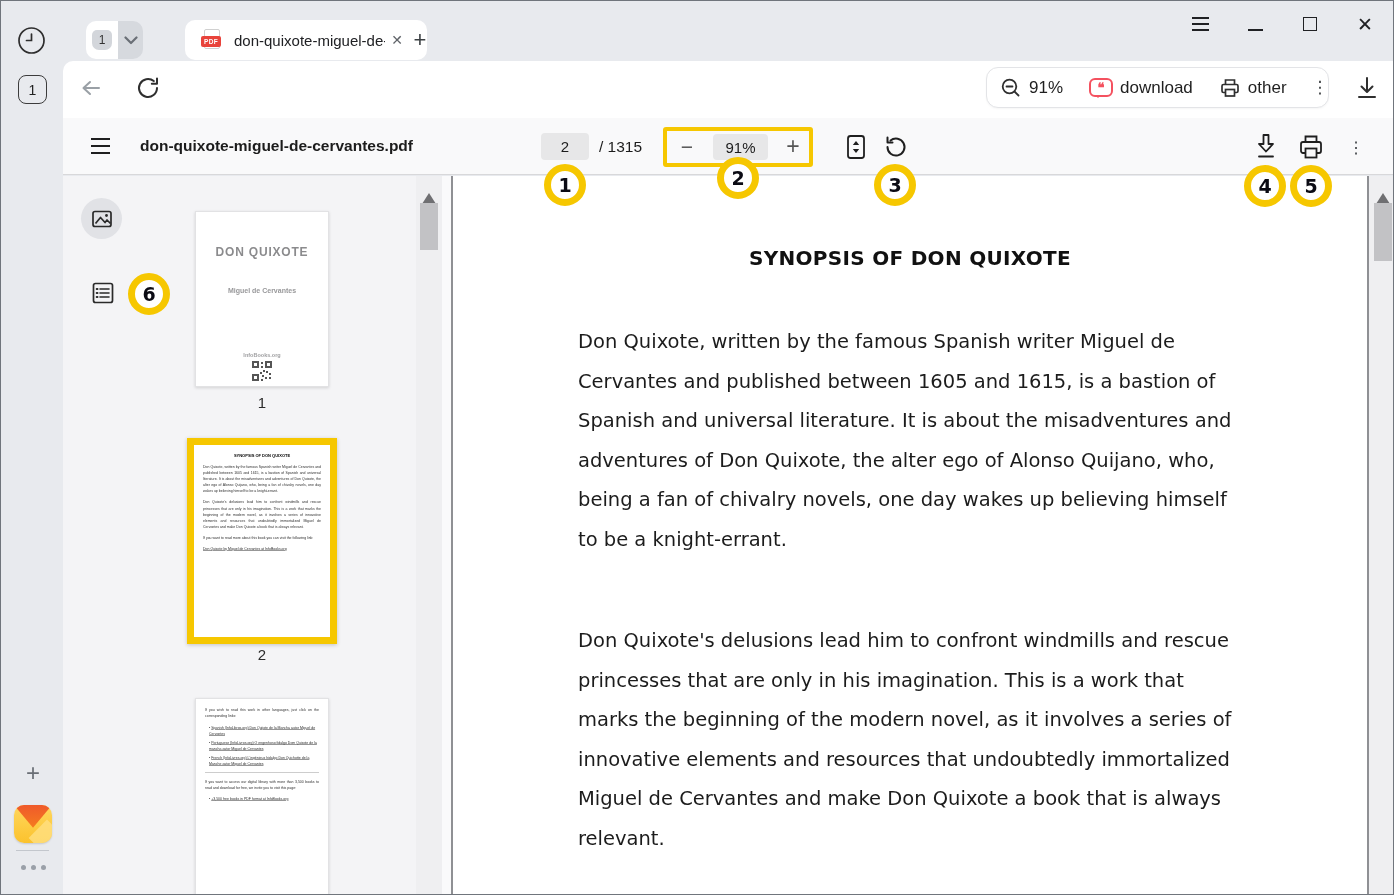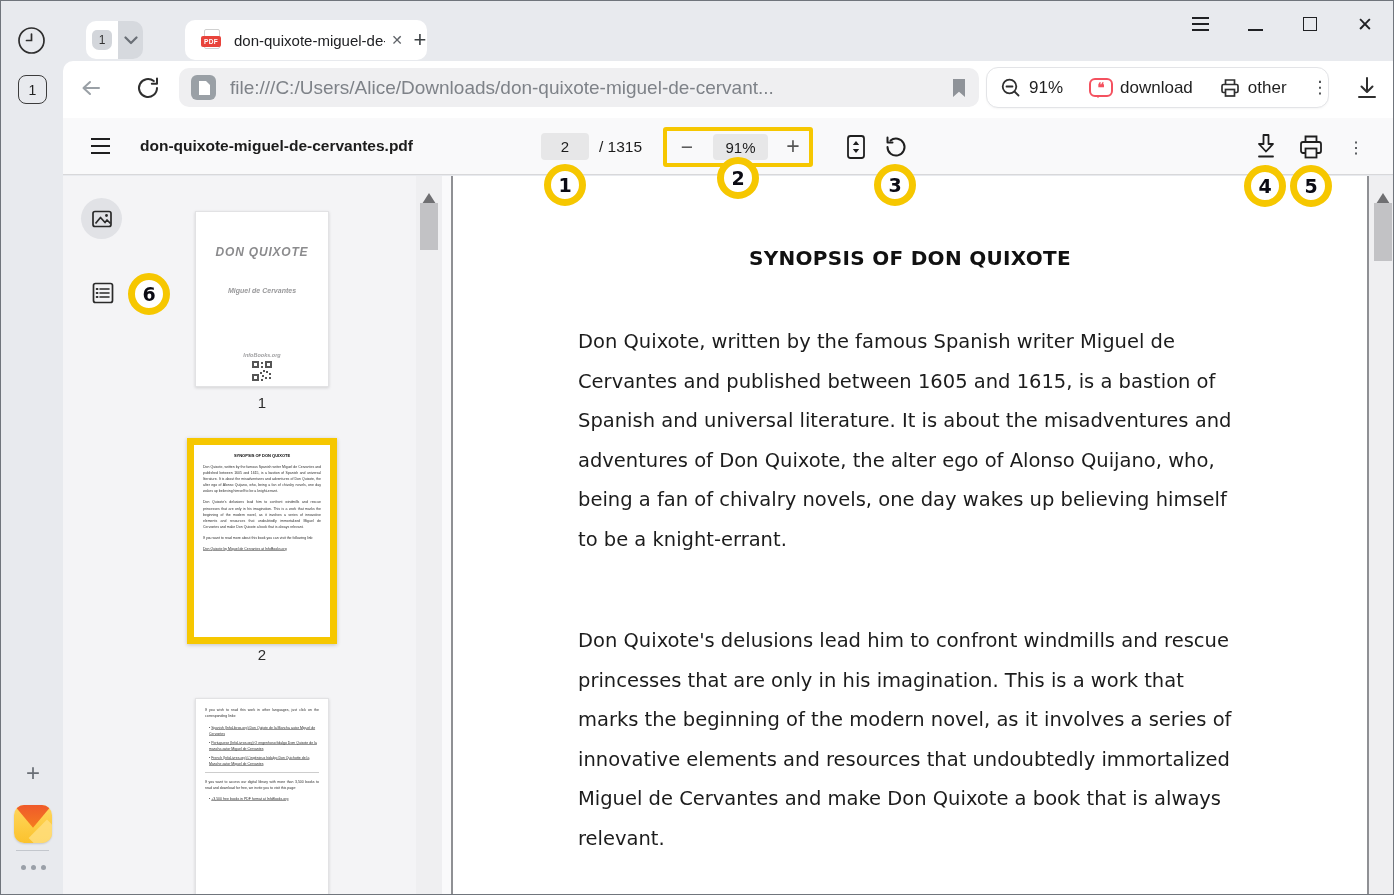--- a/index.html
+++ b/index.html
@@ -87,21 +87,21 @@
               display:flex; align-items:center; justify-content:center; cursor:pointer; }
 
   
   .viewer-side { position:absolute; left:62px; top:175px; width:388px; height:720px; background:#f4f4f6; }
   .vs-sep { position:absolute; left:450px; top:175px; width:2px; height:720px; background:#8f9094; }
   .side-btn-thumbs { position:absolute; left:18px; top:22px; width:41px; height:41px; border-radius:50%; background:#e1e2e6;
                      display:flex; align-items:center; justify-content:center; cursor:pointer; }
   .side-btn-outline { position:absolute; left:27px; top:104px; width:26px; height:26px; cursor:pointer; }
 
   .thumb-page { position:absolute; background:#fff; border:1px solid #e2e2e4; box-shadow:0 1px 3px rgba(0,0,0,.14); overflow:hidden; }
-  .thumb1 { left:132px; top:35px; width:134px; height:176px; text-align:center;font-style:italic; }
+  .thumb1 { left:132px; top:35px; width:134px; height:176px; text-align:center; }
   .t1-title { margin-top:33px; font-size:12px; font-weight:bold; letter-spacing:.8px; color:#8b8b8d; }
   .t1-author { margin-top:28px; font-size:7px; font-weight:bold; color:#98989a; }
   .t1-src { margin-top:58px; font-size:5.5px; font-weight:bold; color:#a0a0a2; }
   .t1-qr { margin:2px auto 0; width:22px; height:22px; }
   .thumb-caption { position:absolute; width:134px; text-align:center; font-size:15px; color:#2b2b2b; }
   .cap1 { left:132px; top:218px; }
   .cap2 { left:132px; top:470px; }
   .thumb2-sel { position:absolute; left:124px; top:262px; width:150px; height:206px;
                 border:7px solid var(--accent_yellow,#F6C700); background:#fff; box-shadow:0 1px 4px rgba(0,0,0,.2); overflow:hidden; }
   .tinywrap { width:200%; transform:scale(.5); transform-origin:0 0; padding:16px 18px; }
@@ -197,33 +197,20 @@
   <div class="nav-back">
     <svg width="28" height="28" viewBox="0 0 28 28">
         <path d="M22 14H7M13 8l-6.5 6L13 20" fill="none" stroke="#9aa0a6" stroke-width="2" stroke-linecap="round" stroke-linejoin="round"></path>
       </svg>
   </div>
   <div class="nav-reload">
     <svg width="28" height="28" viewBox="0 0 28 28">
         <path d="M23 14a9 9 0 1 1-3.2-6.9" fill="none" stroke="#2f2f2f" stroke-width="2" stroke-linecap="round"></path>
         <path d="M23 4.5v5.2h-5.2" fill="none" stroke="#2f2f2f" stroke-width="2" stroke-linecap="round" stroke-linejoin="round"></path>
       </svg>
-  </div>
-  <div class="urlbar">
-    <span class="url-docicon">
-      <svg width="14" height="16" viewBox="0 0 14 16">
-          <path d="M2 1h7l4 4v10H2z" fill="#fff"></path>
-        </svg>
-    </span>
-    <span class="url-text">file:///C:/Users/Alice/Downloads/don-quixote-miguel-de-cervant...</span>
-    <span class="url-bookmark">
-      <svg width="16" height="20" viewBox="0 0 16 20">
-          <path d="M2 1h12v18l-6-5.2L2 19z" fill="#8f9399"></path>
-        </svg>
-    </span>
   </div>
   <div class="action-pill">
     <div class="ap-item">
       <svg width="22" height="22" viewBox="0 0 22 22">
           <circle cx="9.5" cy="9.5" r="6.8" fill="none" stroke="#2f2f2f" stroke-width="1.8"></circle>
           <path d="M6.5 9.5h6M14.5 14.5l4 4" stroke="#2f2f2f" stroke-width="1.8" stroke-linecap="round"></path>
         </svg>
       <span>91%</span>
     </div>
     <div class="ap-sep"></div>

